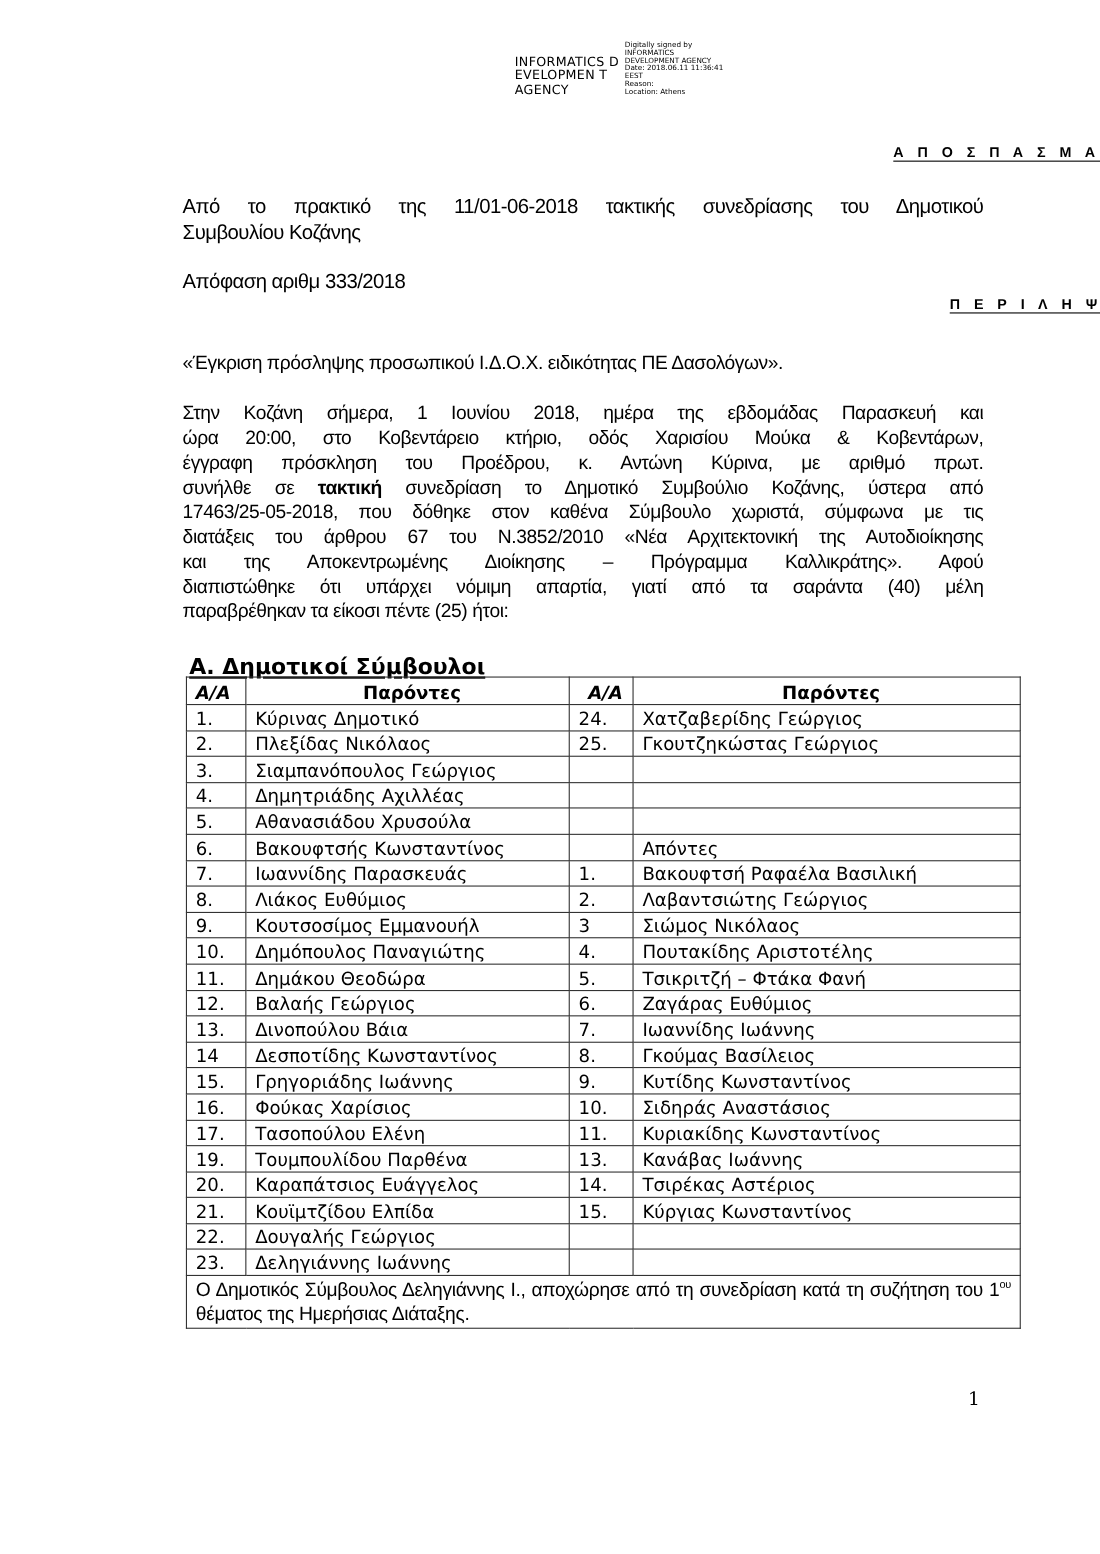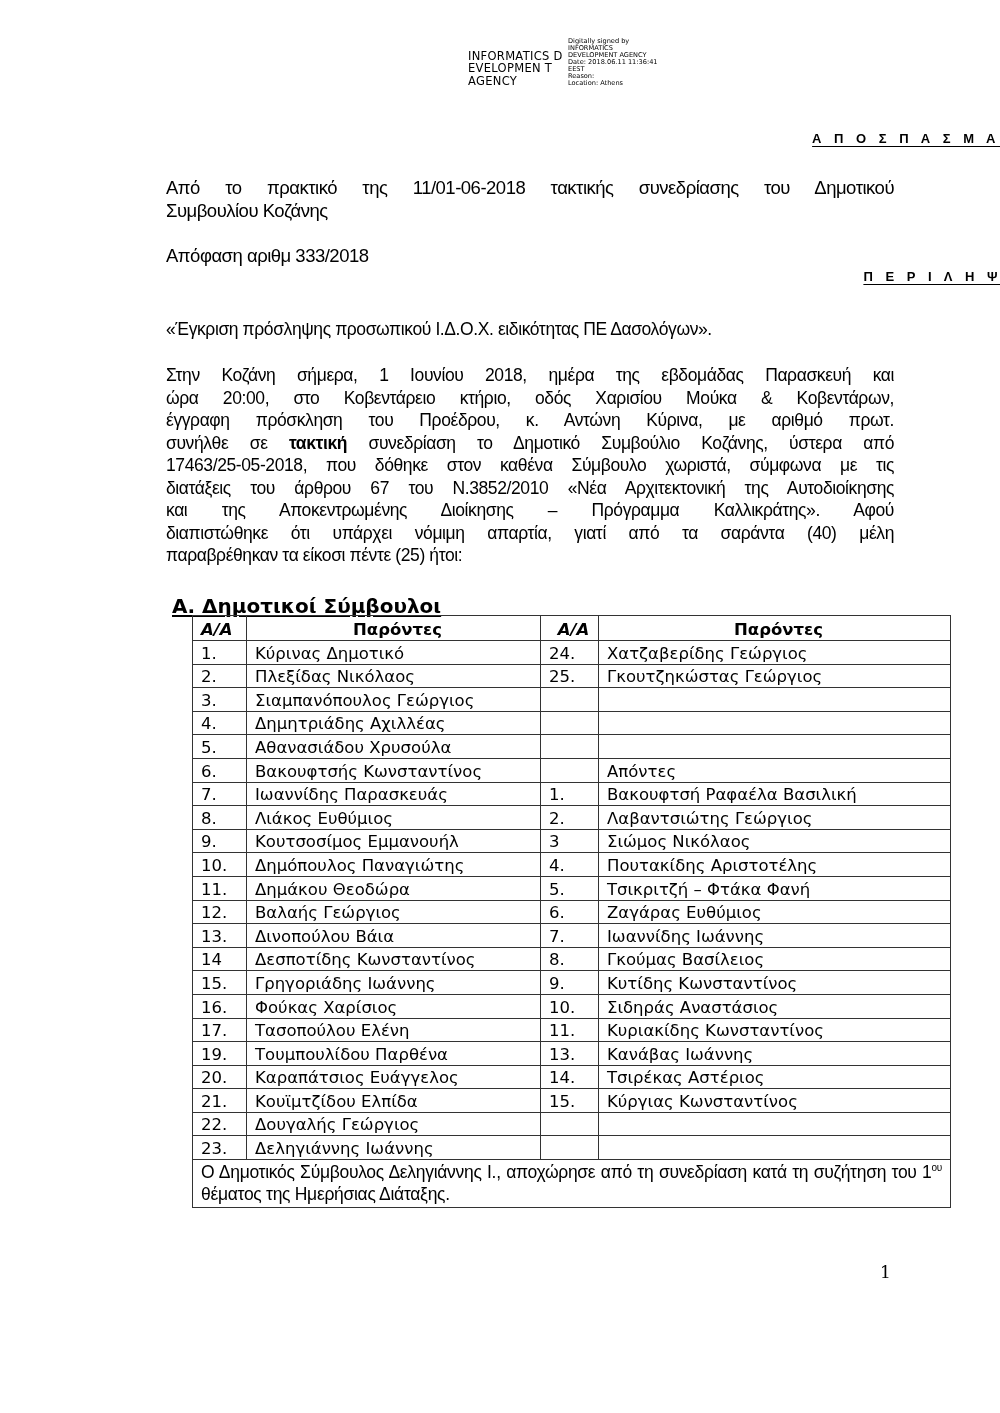--- a/index.html
+++ b/index.html
@@ -7,21 +7,21 @@
   .sig { position: absolute; left: 468px; top: 38px; display: flex; align-items: flex-end; }
   .sig-name { font-family: "DejaVu Sans", sans-serif; font-size: 11.5px; line-height: 12.5px; letter-spacing: 0.3px; width: 96px; word-break: break-all; }
   .sig-details { font-family: "DejaVu Sans", sans-serif; font-size: 6.6px; line-height: 7px; margin-left: 4px; }
   .sig-details div { white-space: nowrap; }
   .title { position: absolute; left: 0; width: 1000px; text-align: right; font-family: "Liberation Sans", sans-serif; font-weight: bold; font-size: 13px; letter-spacing: 4.5px; }
   .title span { text-decoration: underline; text-underline-offset: 3px; }
   .para { position: absolute; left: 166px; width: 728px; font-family: "Liberation Sans", sans-serif; font-size: 17.5px; line-height: 22.5px; text-align: justify; letter-spacing: -0.4px; }
   .para .line { display: block; text-align-last: justify; }
   .para .line.last { text-align-last: left; }
   .section-label { position: absolute; left: 172px; top: 594px; font-family: "DejaVu Sans", sans-serif; font-weight: bold; font-size: 20px; text-decoration: underline; text-underline-offset: 2px; }
-  table.members { position: absolute; left: 192px; top: 615px; width: 759px; border-collapse: collapse; font-family: "DejaVu Sans", sans-serif; font-size: 16.5px; }
+  table.members { position: absolute; left: 169px; top: 615px; width: 759px; border-collapse: collapse; font-family: "DejaVu Sans", sans-serif; font-size: 16.5px; }
   table.members td, table.members th { border: 1.3px solid #333; padding: 0 0 0 8px; height: 22.6px; line-height: 20px; text-align: left; font-weight: normal; vertical-align: bottom; white-space: nowrap; overflow: hidden; }
   table.members th { font-weight: bold; height: 24px; }
   table.members th.aa { font-style: italic; }
   table.members th.center { text-align: center; }
   table.members th.aa2 { text-align: center; }
   .col-aa { width: 54px; }
   .col-name { width: 294px; }
   .col-aa2 { width: 58px; }
   .bold { font-weight: bold; }
   table.members td.note { font-family: "Liberation Sans", sans-serif; font-size: 17.5px; line-height: 22px; white-space: normal; text-align: justify; padding: 1px 8px 2px 8px; letter-spacing: -0.3px; }

